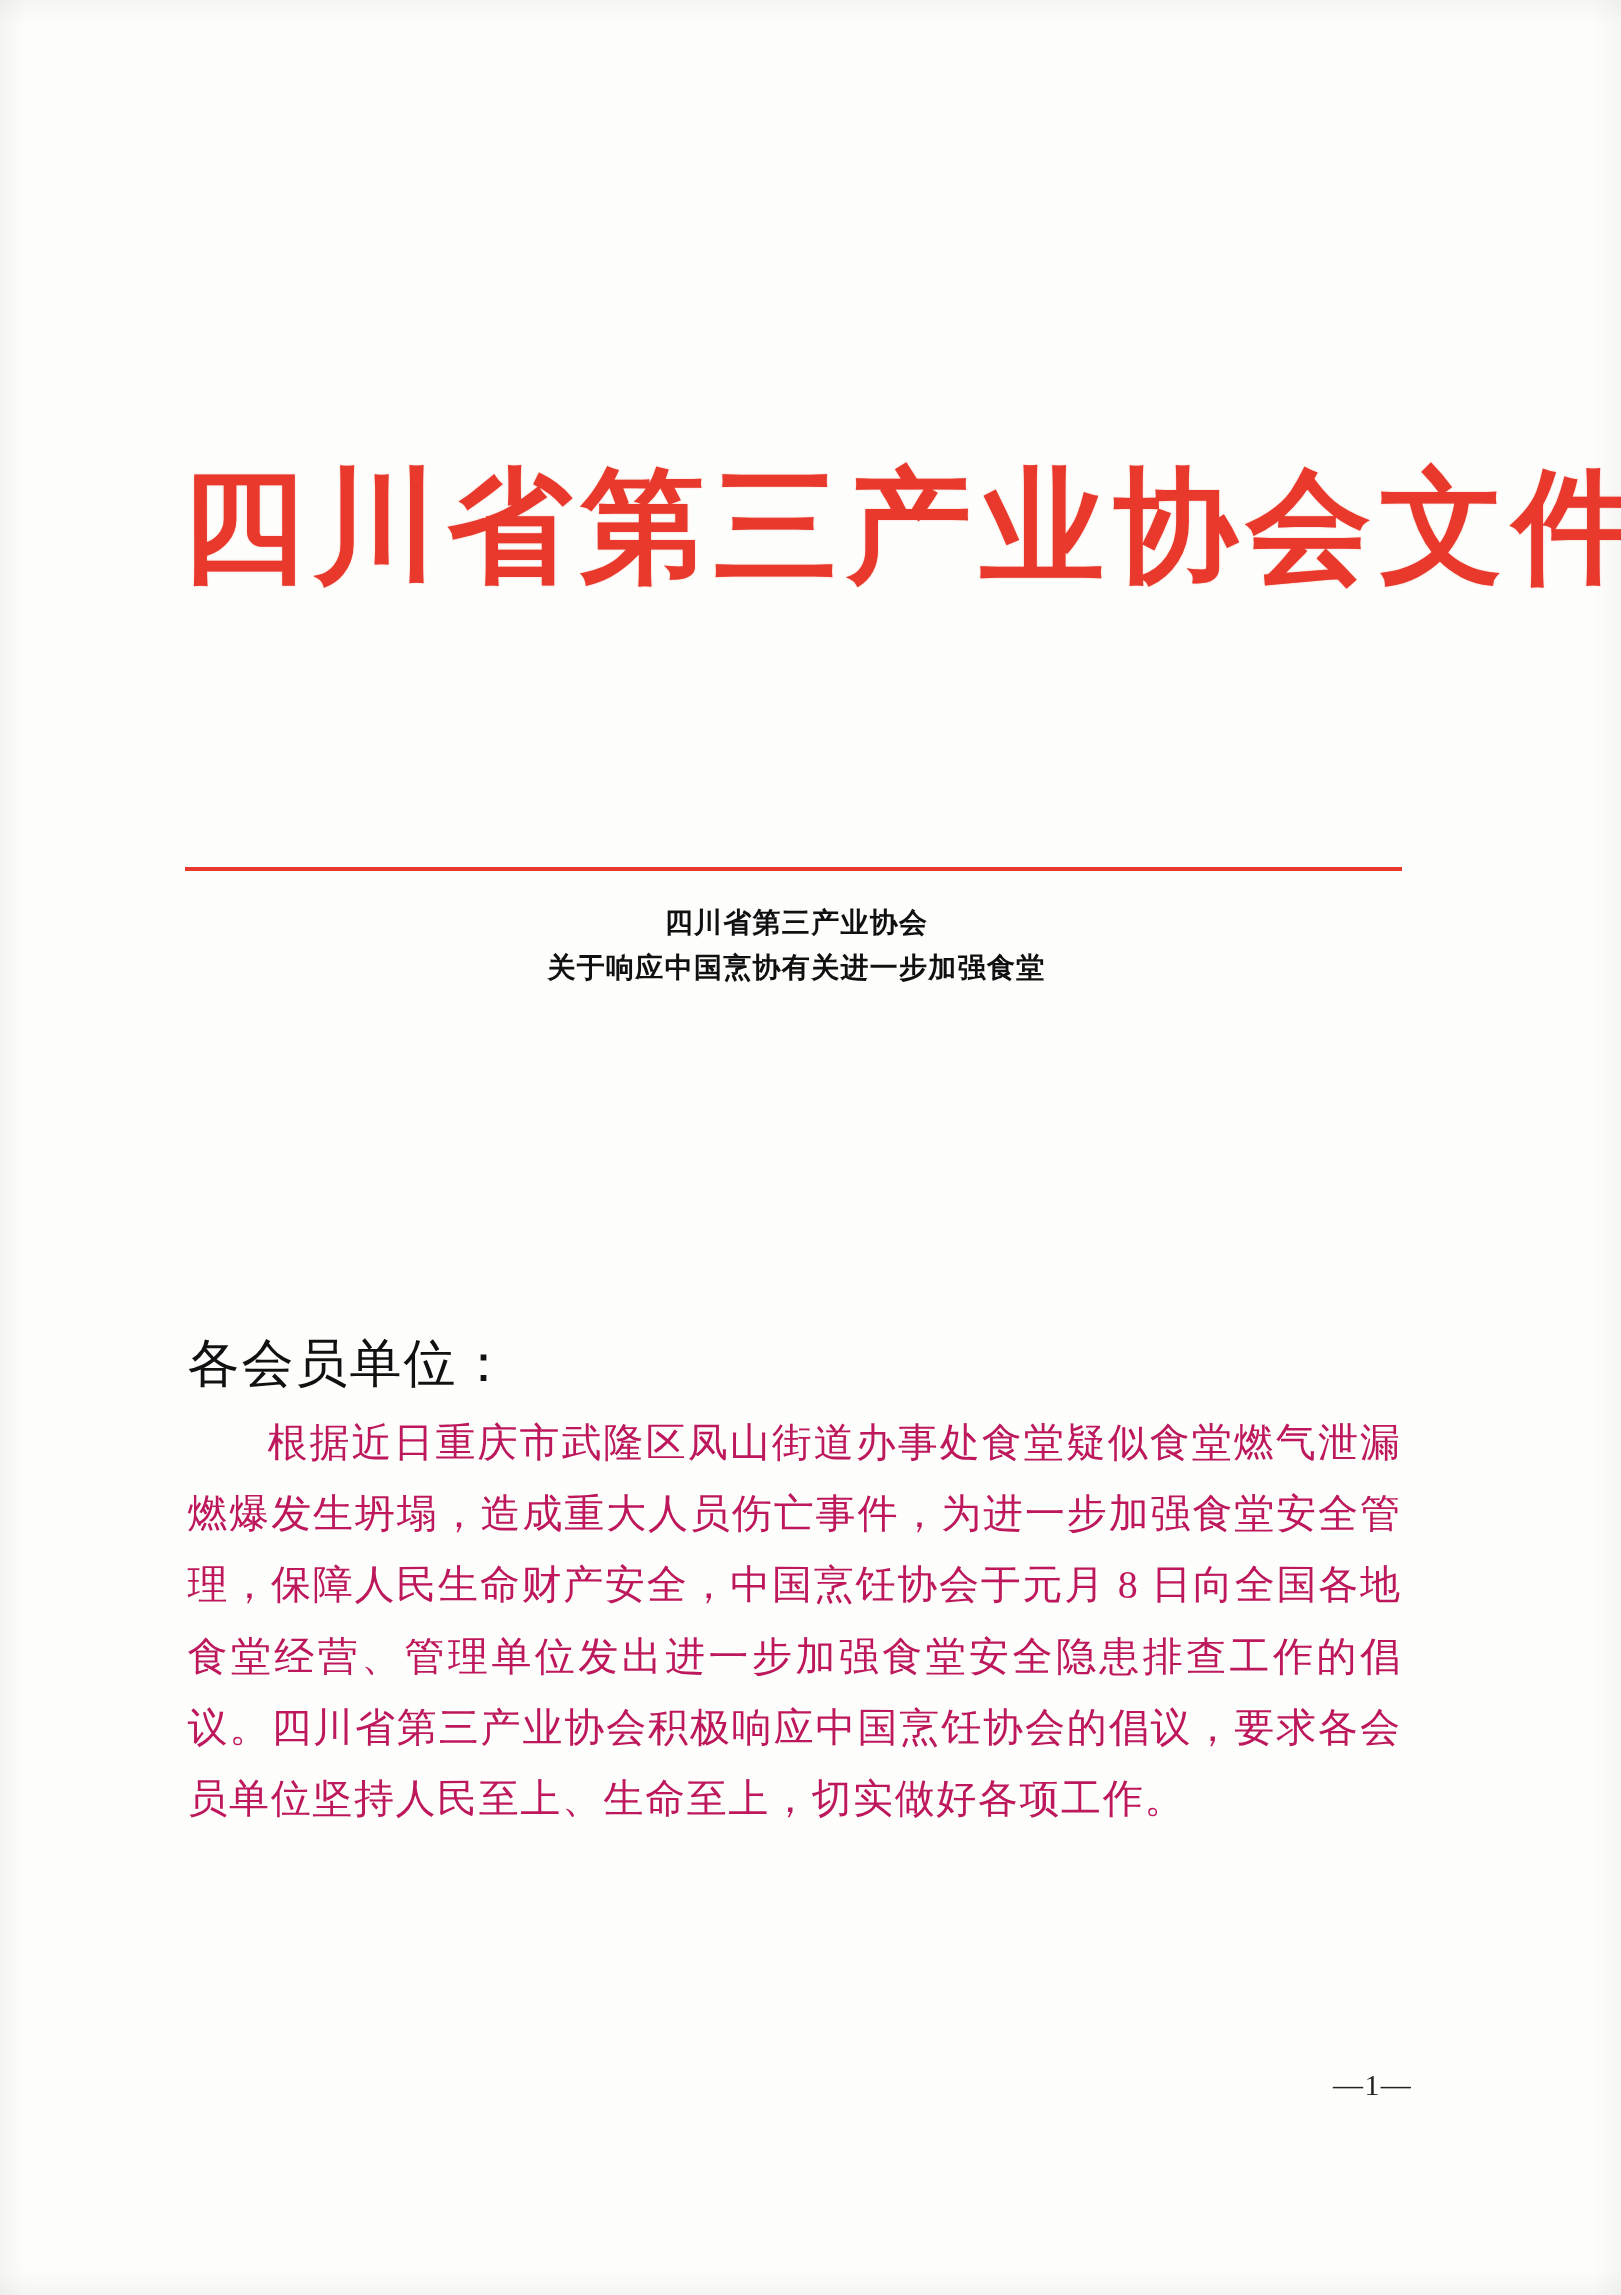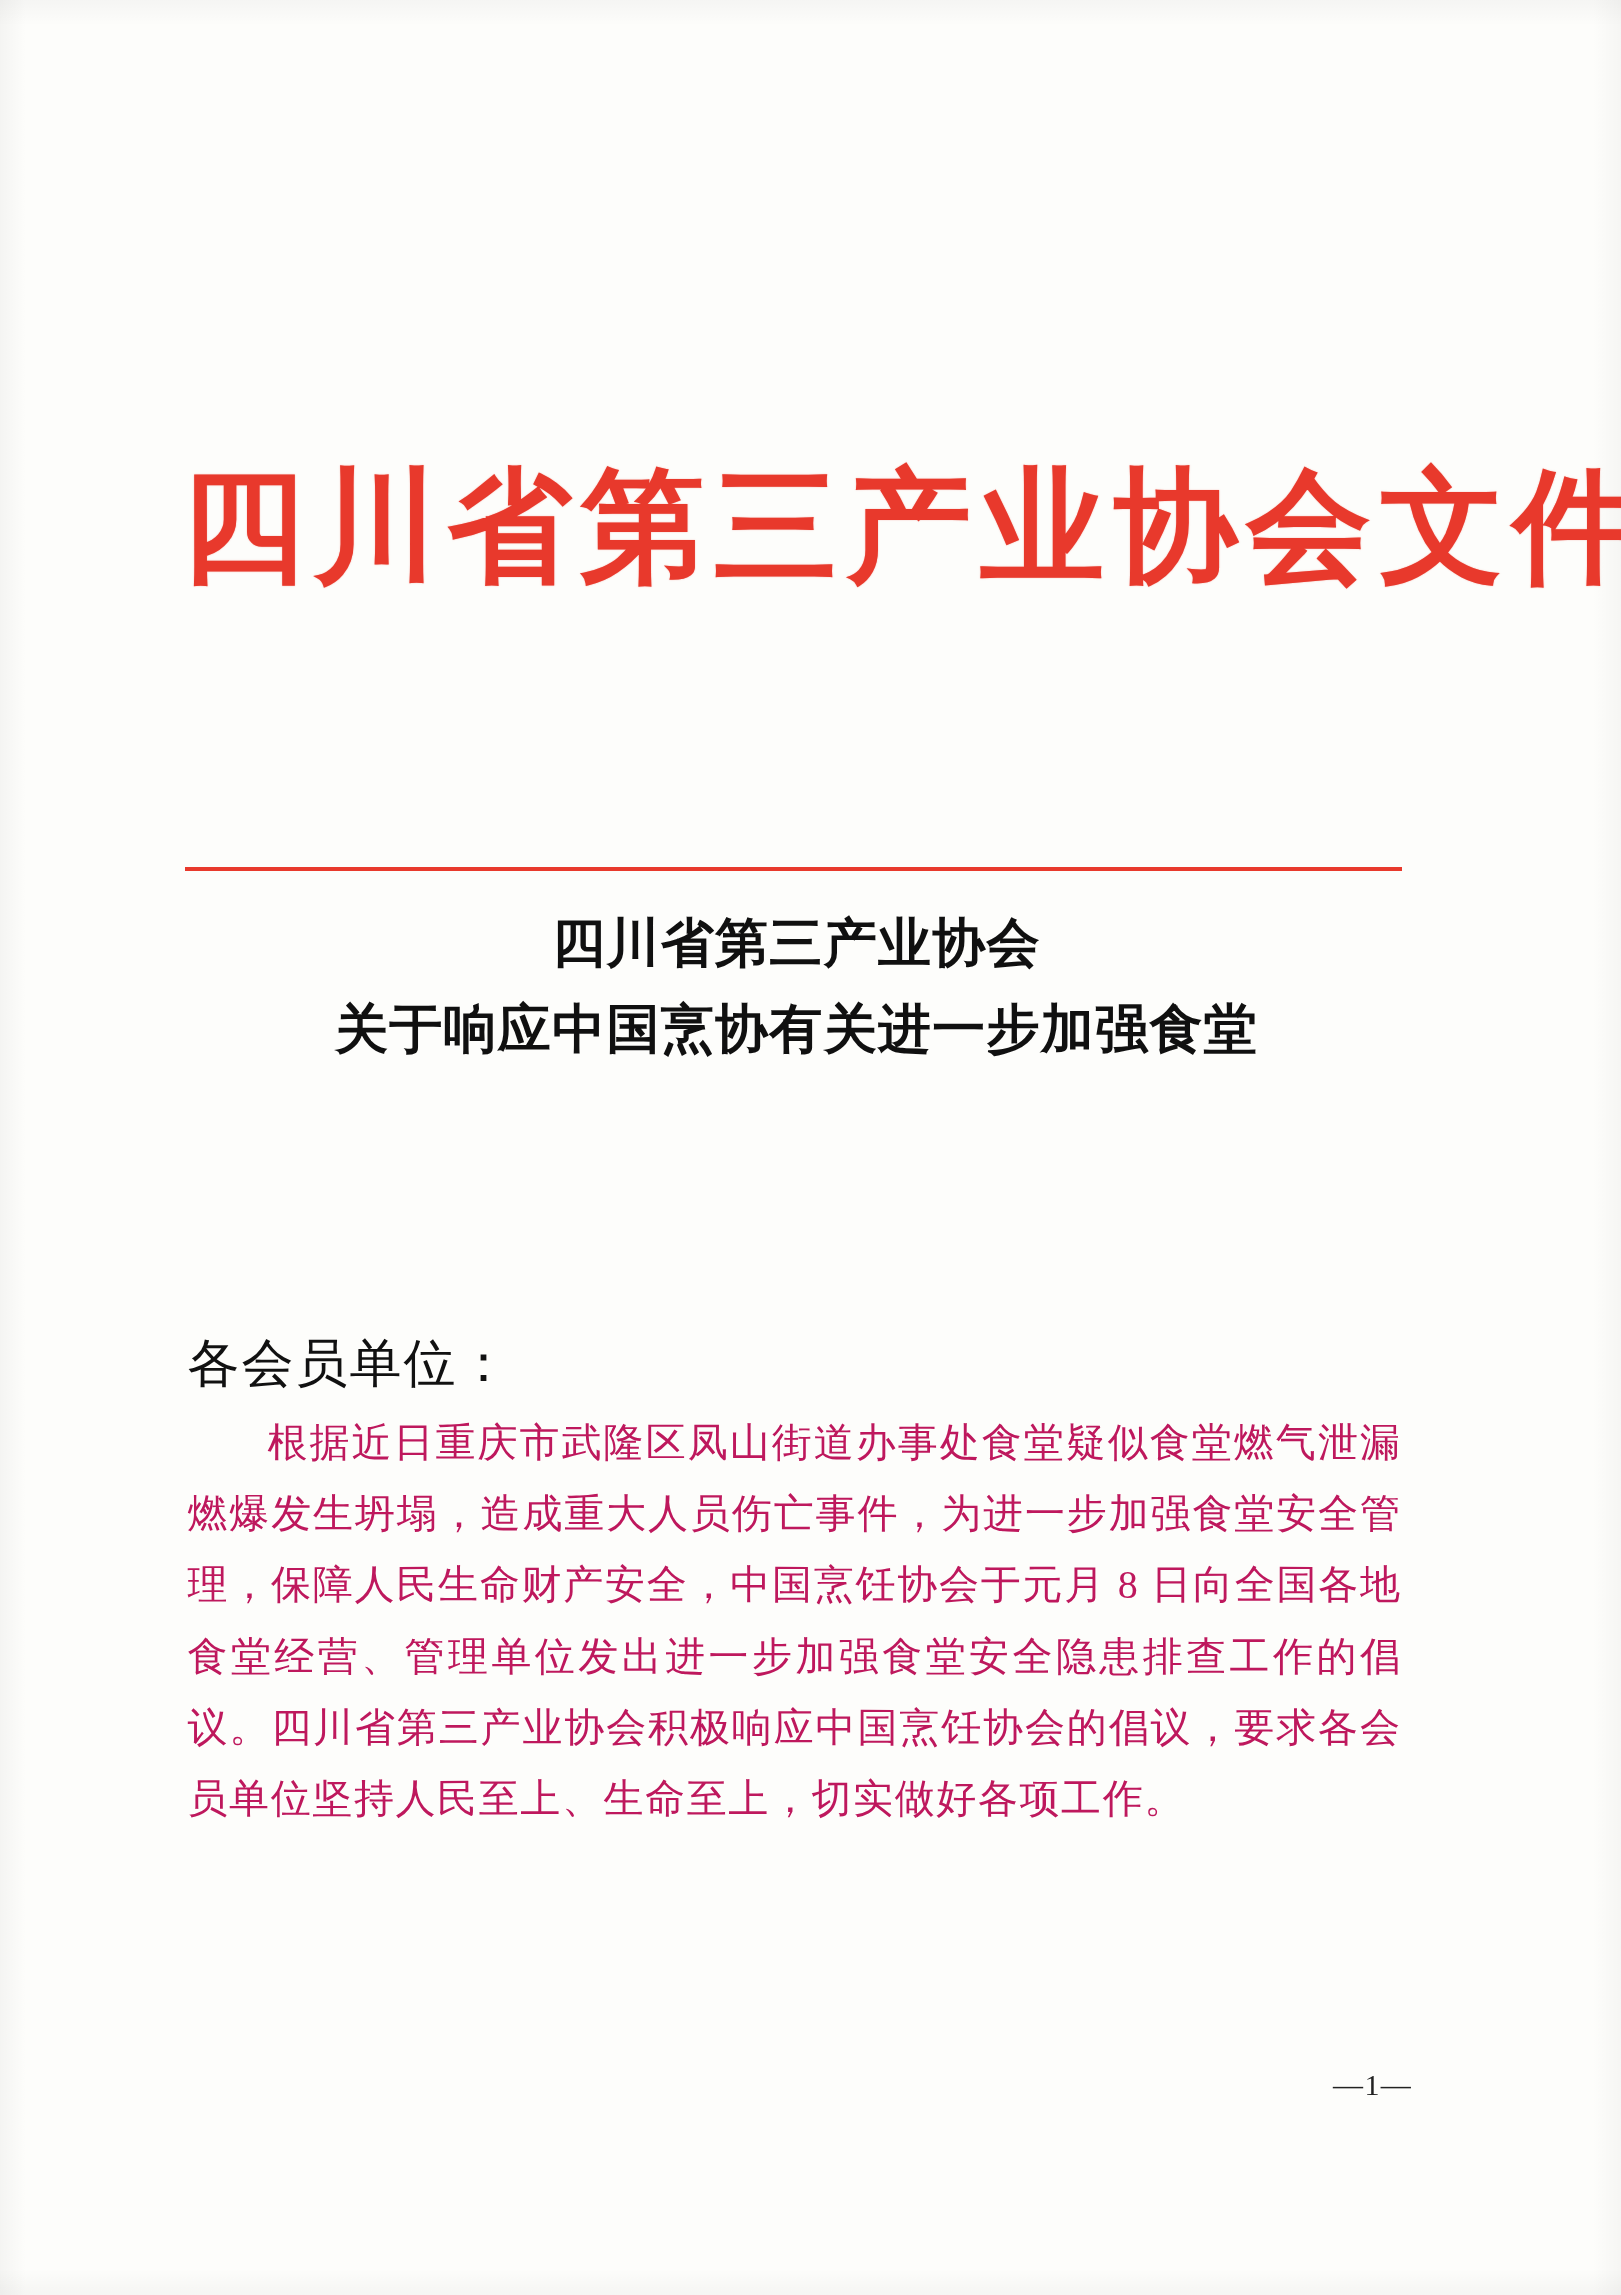--- a/index.html
+++ b/index.html
@@ -76,21 +76,21 @@
   }
 
   .title-block {
     position: absolute;
     top: 900px;
     left: 0;
     width: 1231px;
     text-align: center;
     font-family: "DejaVu Sans", "Liberation Sans", sans-serif;
     font-weight: bold;
-    font-size: 53px;
+    font-size: 28px;
     line-height: 1.62;
     color: #101010;
     letter-spacing: 1.3px;
   }
 
   .salutation {
     position: absolute;
     top: 1329px;
     left: 6.5px;
     font-family: "Liberation Serif", "DejaVu Serif", serif;

